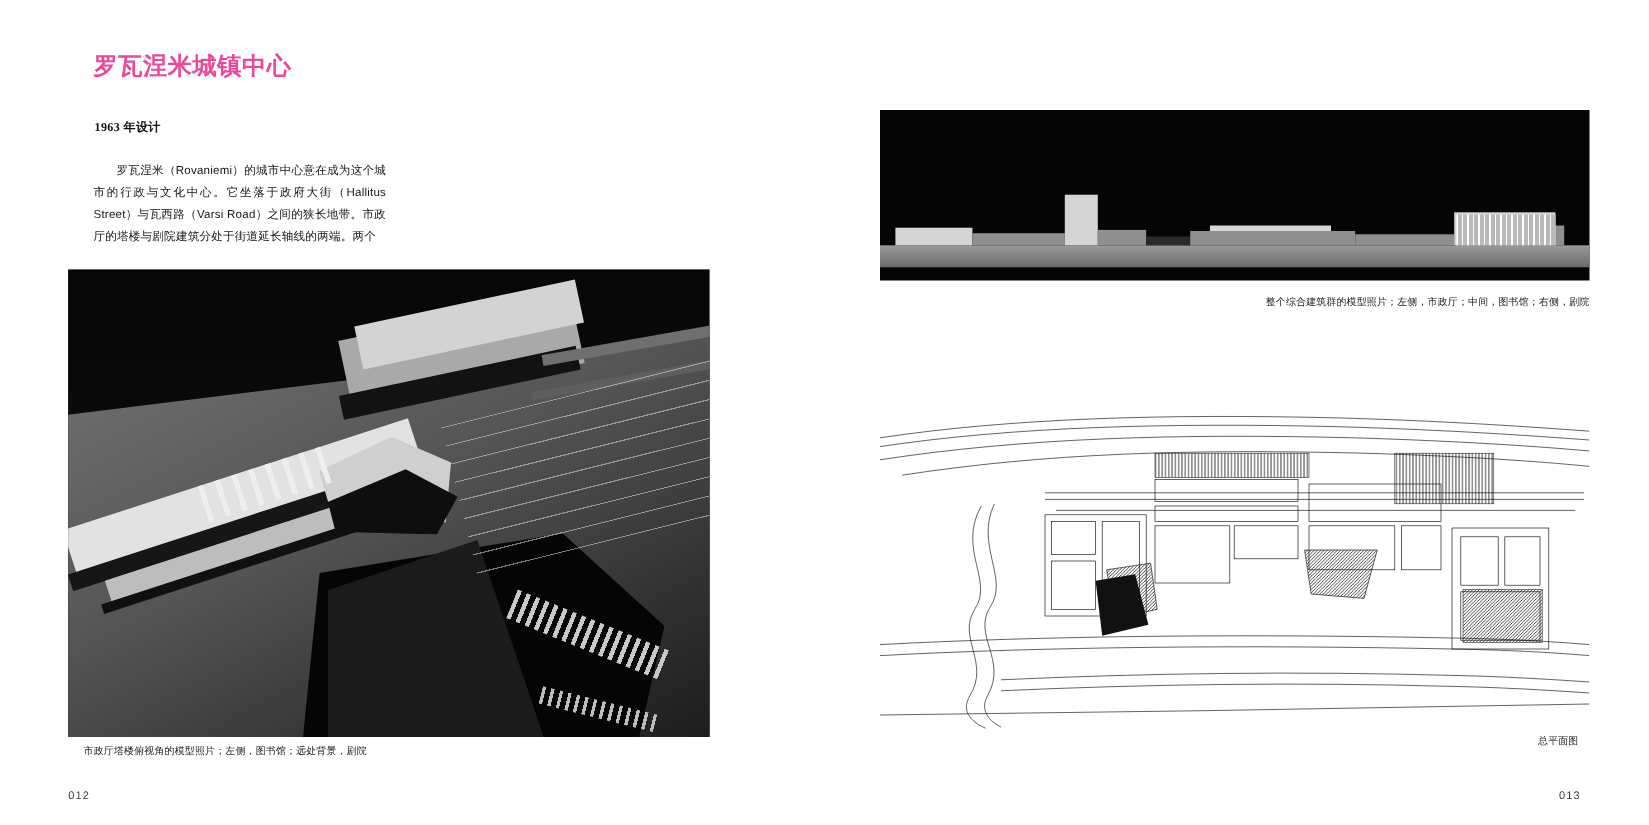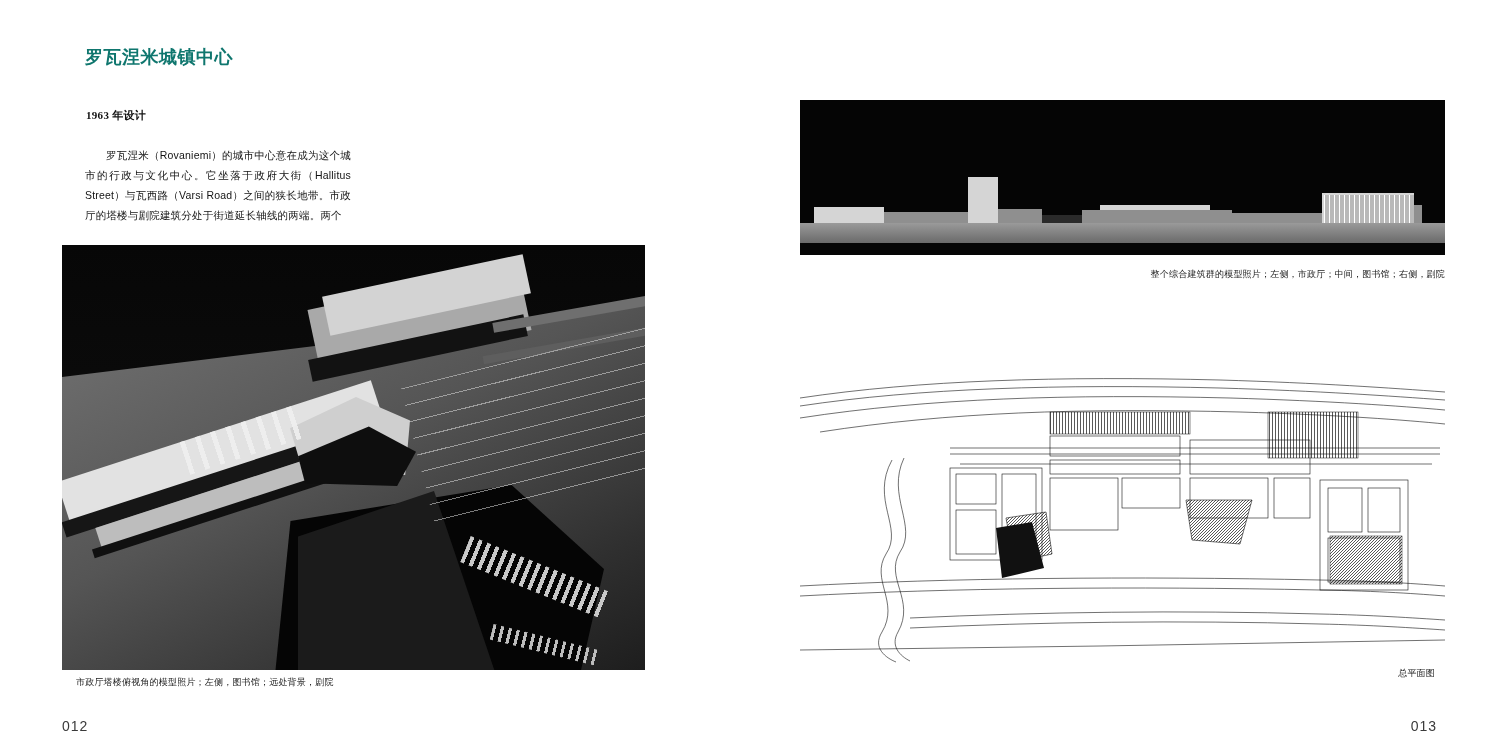--- a/index.html
+++ b/index.html
@@ -25,24 +25,24 @@
     height: 750px;
   }
   .page-left { width: 749px; }
   .page-right { width: 750px; }
 
   
   .title {
     position: absolute;
     left: 85px;
     top: 45px;
-    font-size: 18px;
+    font-size: 22px;
     font-weight: bold;
     letter-spacing: 0.5px;
-    color: #0f766e;
+    color: #ec4899;
     white-space: nowrap;
   }
   .subtitle {
     position: absolute;
     left: 86px;
     top: 108px;
     font-size: 11px;
     font-weight: bold;
     font-family: "Liberation Serif", serif;
     color: #111;
@@ -103,21 +103,21 @@
     font-size: 9px;
     color: #1a1a1a;
     letter-spacing: 0.2px;
   }
   .cap-left {
     left: 76px;
     top: 676px;
   }
   .folio {
     position: absolute;
-    font-size: 14px;
+    font-size: 10px;
     color: #3a3a3a;
     letter-spacing: 1px;
   }
   .folio-left { left: 62px; top: 718px; }
   .folio-right { right: 62px; top: 718px; }
 
   
   .photo-model {
     position: absolute;
     left: 51px;

